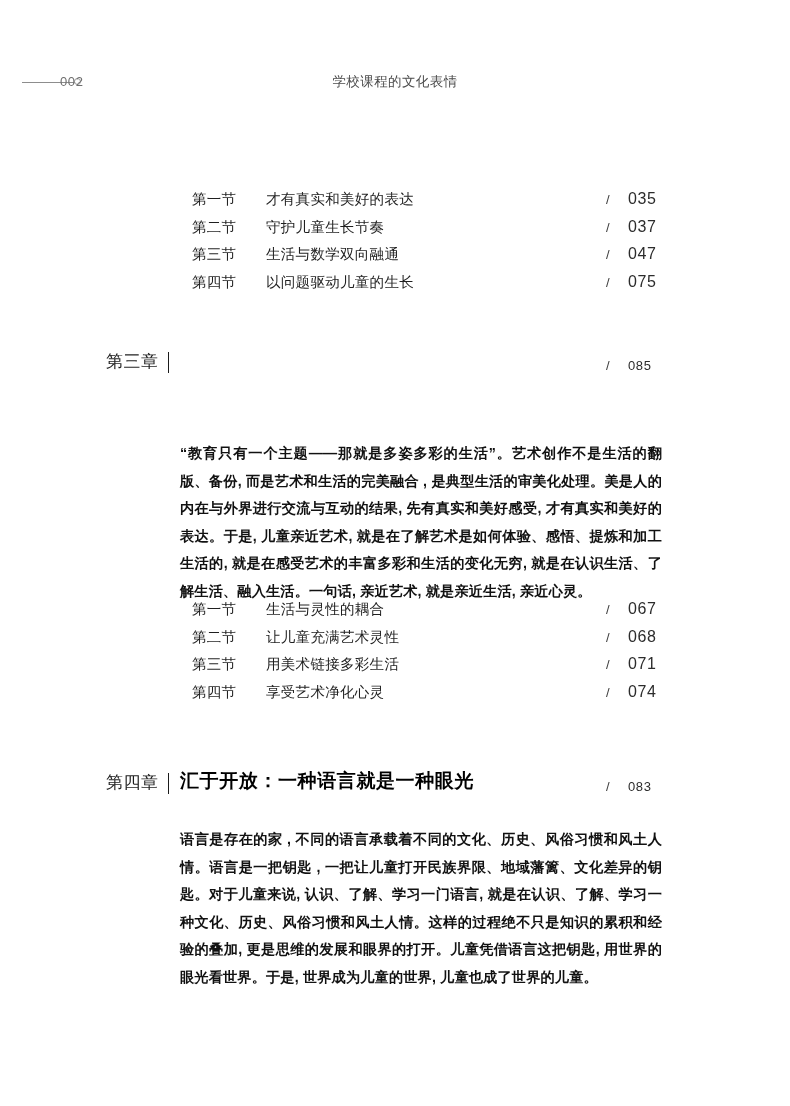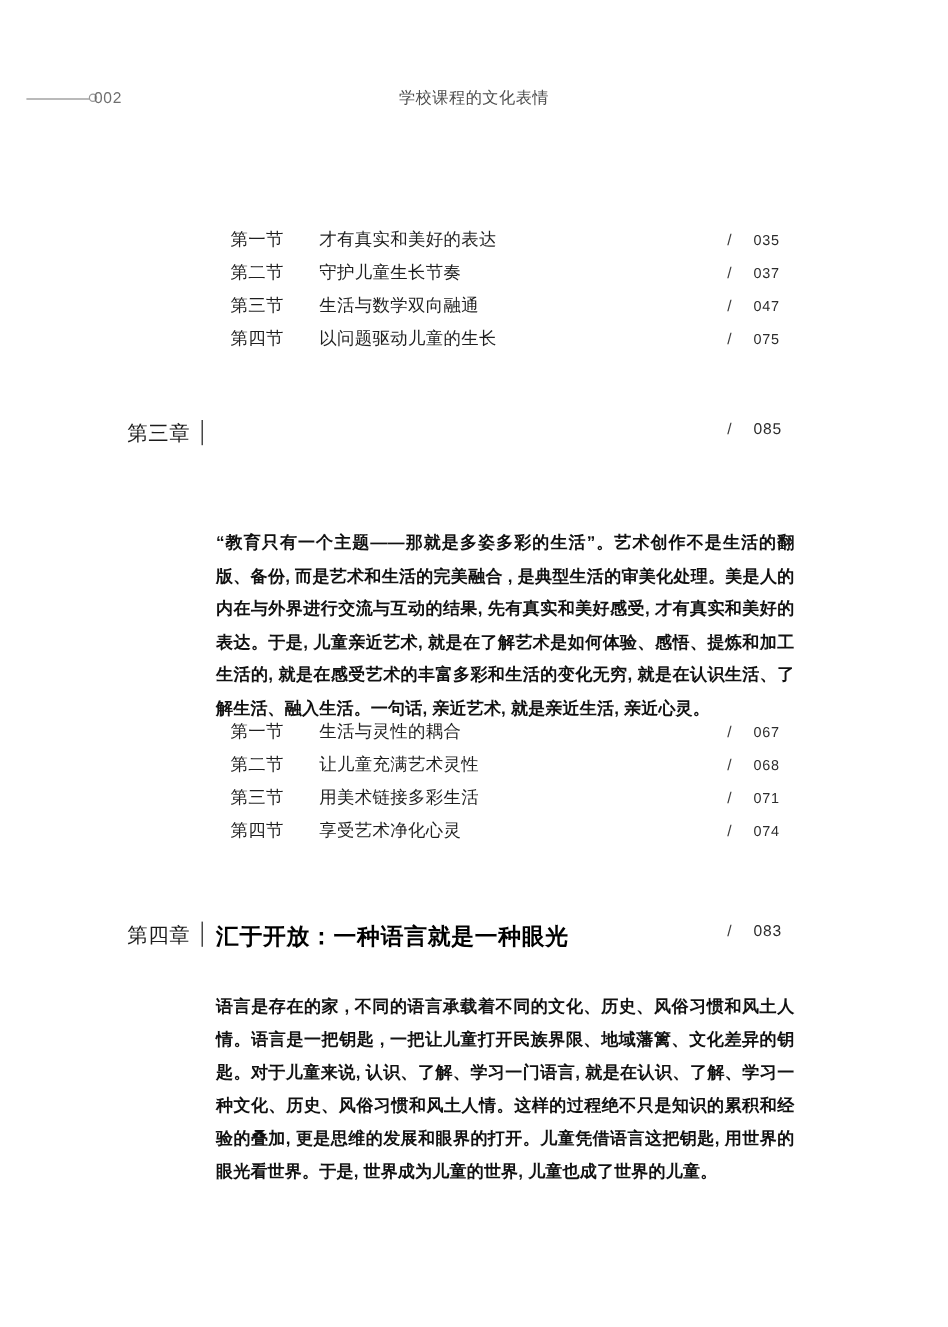--- a/index.html
+++ b/index.html
@@ -41,21 +41,21 @@
     border: 1px solid #9a9a9a;
     border-radius: 50%;
     background: #ffffff;
     box-sizing: border-box;
   }
   .header-folio {
     position: absolute;
     left: 60px;
     top: 0;
     width: 60px;
-    text-align: center;
+    text-align: left;
     font-size: 13px;
     letter-spacing: 0.6px;
     color: #6f6f6f;
     line-height: 20px;
   }
   .header-title {
     position: absolute;
     left: 0;
     top: 0;
     width: 790px;
@@ -94,32 +94,32 @@
     width: 22px;
     flex: none;
     text-align: left;
     color: #3a3a3a;
     font-size: 13px;
   }
   .toc-page {
     width: 34px;
     flex: none;
     text-align: left;
-    font-size: 12px;
+    font-size: 16px;
     letter-spacing: 0.6px;
     color: #2c2c2c;
   }
 
   
   .chapter-head {
     position: absolute;
     left: 106px;
     width: 556px;
     display: flex;
-    align-items: flex-start;
+    align-items: flex-end;
   }
   .chapter-num {
     font-size: 17px;
     color: #1c1c1c;
     letter-spacing: 0.5px;
     white-space: nowrap;
   }
   .chapter-bar {
     width: 1.5px;
     height: 21px;

